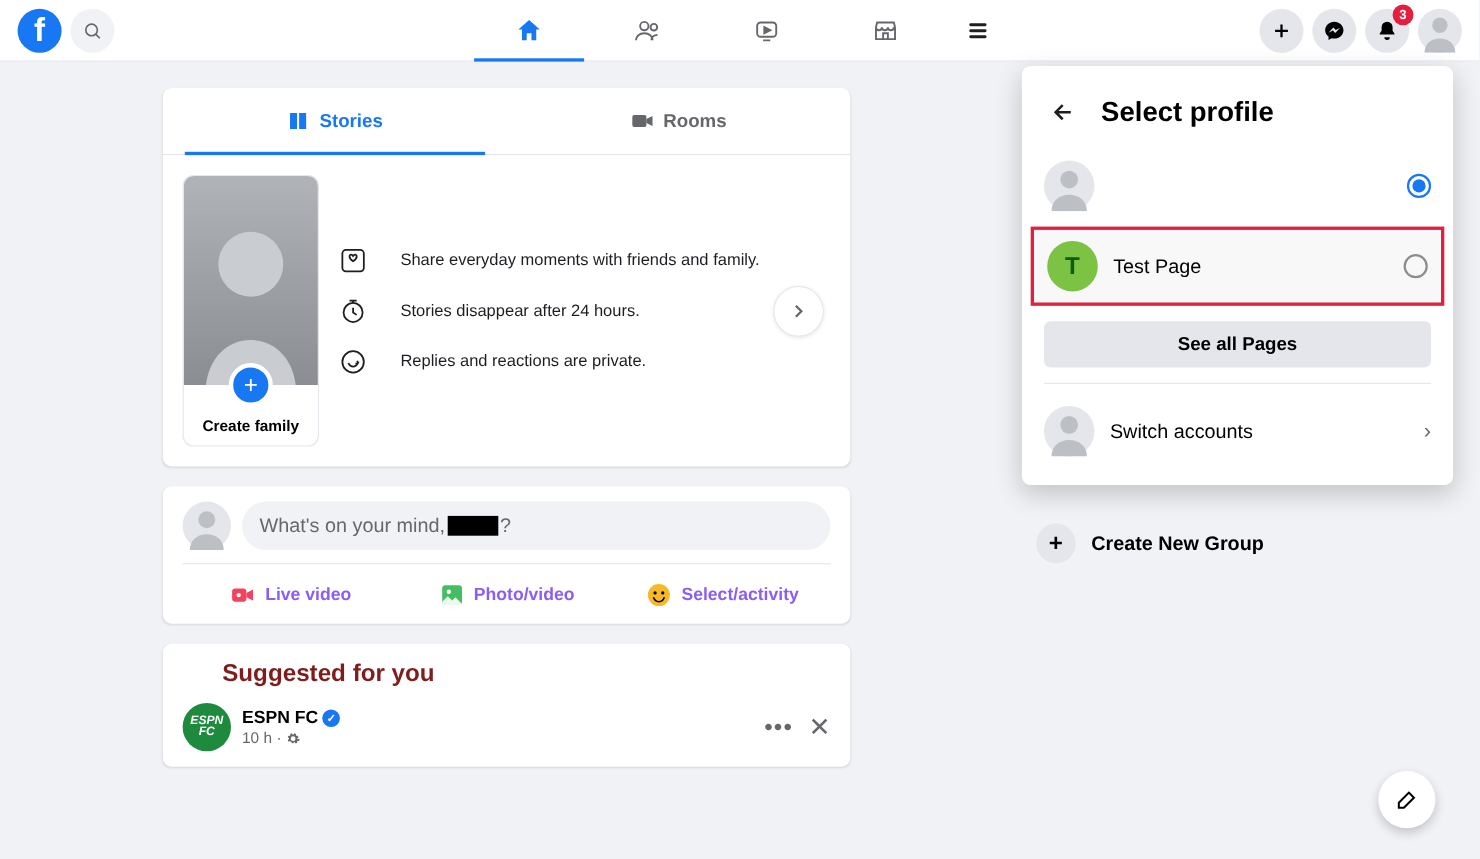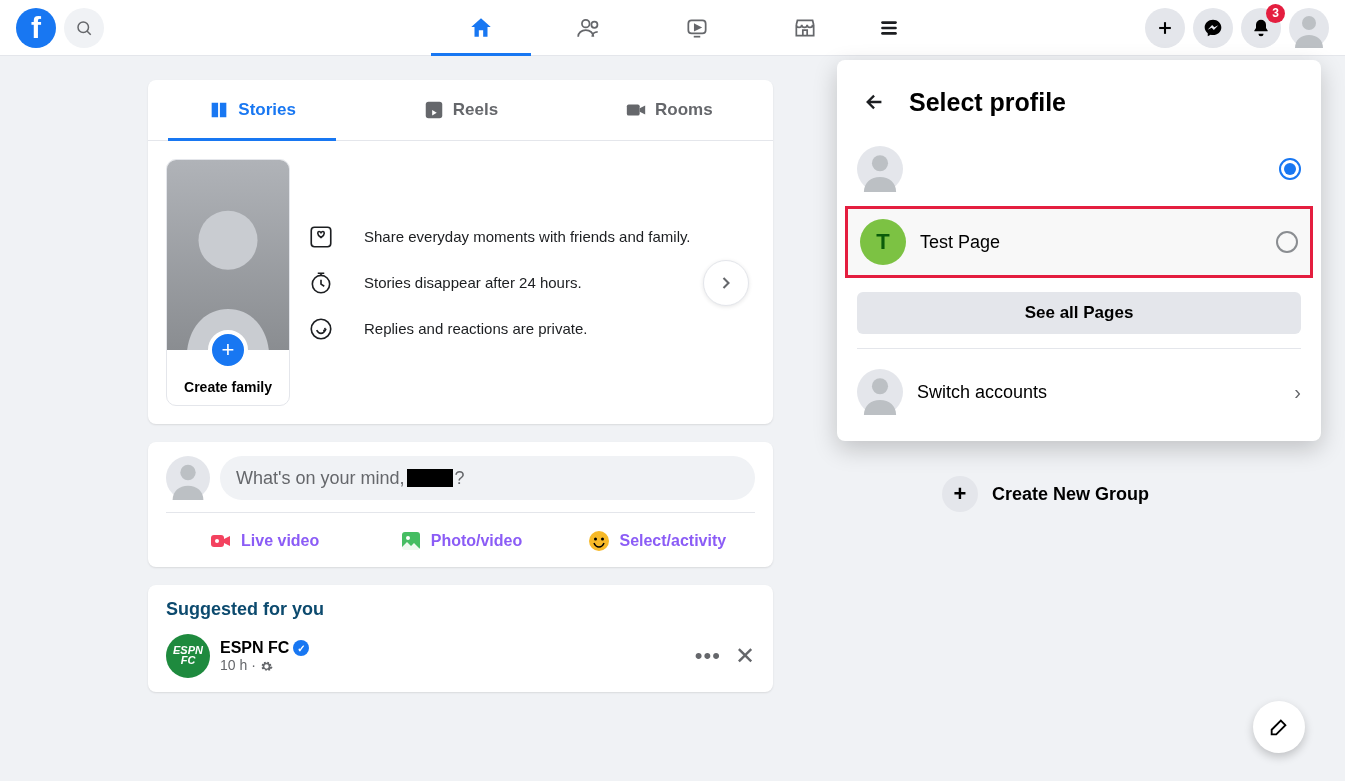--- a/index.html
+++ b/index.html
@@ -43,33 +43,33 @@
 .composer-top { display: flex; align-items: center; gap: 10px; }
 .avatar-sm { width: 44px; height: 44px; background: #e4e6eb; border-radius: 50%; display: flex; align-items: center; justify-content: center; }
 .composer-input { flex: 1; height: 44px; background: #f0f2f5; border-radius: 22px; padding: 0 16px; font-size: 18px; color: #65676b; display: flex; align-items: center; cursor: pointer; }
 .redact { background: #000; display: inline-block; width: 46px; height: 18px; margin: 0 2px; vertical-align: middle; }
 .composer-actions { display: flex; border-top: 1px solid #e4e6eb; margin-top: 12px; padding-top: 8px; }
 .composer-action { flex: 1; display: flex; align-items: center; justify-content: center; gap: 8px; height: 40px; font-weight: 600; color: #8b5cf6; cursor: pointer; border-radius: 6px; font-size: 16px; }
 .composer-action svg { width: 24px; height: 24px; }
 
 
 .suggested { padding: 14px 18px; }
-.suggested h3 { font-size: 18px; font-weight: 600; color: #0c4a6e; margin-bottom: 14px; }
+.suggested h3 { font-size: 22px; font-weight: 600; color: #7f1d1d; margin-bottom: 14px; margin-left: 36px; }
 .sugg-row { display: flex; align-items: center; gap: 10px; }
 .sugg-av { width: 44px; height: 44px; border-radius: 50%; background: #1e8a3e; display: flex; align-items: center; justify-content: center; color: #fff; font-weight: 900; font-size: 11px; font-style: italic; text-align: center; line-height: 0.9; }
 .sugg-info { flex: 1; }
 .sugg-name { font-weight: 600; font-size: 16px; display: flex; align-items: center; gap: 4px; }
 .verified { width: 16px; height: 16px; background: #1877f2; border-radius: 50%; display: inline-flex; align-items: center; justify-content: center; color: #fff; font-size: 10px; }
 .sugg-meta { font-size: 14px; color: #65676b; display: flex; align-items: flex-end; gap: 4px; }
 .sugg-actions { display: flex; gap: 14px; align-items: center; }
 .dots { font-size: 22px; color: #65676b; cursor: pointer; letter-spacing: 1px; }
 .x-btn { font-size: 24px; color: #65676b; cursor: pointer; }
 
 
-.dropdown { position: absolute; top: 60px; right: 24px; width: 484px; background: #fff; border-radius: 8px; box-shadow: 0 8px 24px rgba(0,0,0,0.2); padding: 16px 0; z-index: 50; }
+.dropdown { position: absolute; top: 60px; right: 24px; width: 392px; background: #fff; border-radius: 8px; box-shadow: 0 8px 24px rgba(0,0,0,0.2); padding: 16px 0; z-index: 50; }
 .dd-header { display: flex; align-items: center; gap: 16px; padding: 8px 20px 16px; }
 .dd-back { width: 36px; height: 36px; display: flex; align-items: center; justify-content: center; cursor: pointer; }
 .dd-title { font-size: 25px; font-weight: 800; }
 .dd-row { display: flex; align-items: center; gap: 14px; padding: 10px 20px; cursor: pointer; }
 .dd-row.highlight { border: 3px solid #e41e3f; margin: 4px 8px; padding: 10px 12px; background: #f8f8f8; }
 .dd-av { width: 46px; height: 46px; border-radius: 50%; background: #e4e6eb; display: flex; align-items: center; justify-content: center; }
 .dd-av.green { background: #7cc243; color: #0a5c0a; font-weight: 900; font-size: 22px; }
 .dd-label { flex: 1; font-size: 18px; font-weight: 500; }
 .redact-lg { background: #000; width: 120px; height: 24px; }
 .radio { width: 22px; height: 22px; border: 2px solid #8a8d91; border-radius: 50%; }
@@ -167,27 +167,20 @@
   <div class="card">
     <div class="tabs">
       <div class="tab active">
         <svg width="22" height="22" viewBox="0 0 24 24" fill="#1877f2">
             <path d="M4 4h7v16H4zM13 4h7v16h-7z"></path>
           </svg>
         <span>Stories</span>
       </div>
       <div class="tab">
         <svg width="22" height="22" viewBox="0 0 24 24" fill="#65676b">
-            <rect x="3" y="3" width="18" height="18" rx="3"></rect>
-            <path d="M3 8h18M9 3l3 5M15 3l3 5M10 12l5 3-5 3z" fill="#fff"></path>
-          </svg>
-        <span>Reels</span>
-      </div>
-      <div class="tab">
-        <svg width="22" height="22" viewBox="0 0 24 24" fill="#65676b">
             <rect x="2" y="6" width="14" height="12" rx="2"></rect>
             <path d="M16 10l6-3v10l-6-3z"></path>
           </svg>
         <span>Rooms</span>
       </div>
     </div>
     <div class="stories-body">
       <div class="story-card">
         <div class="story-img">
           <svg width="124" height="190" viewBox="0 0 124 190">

